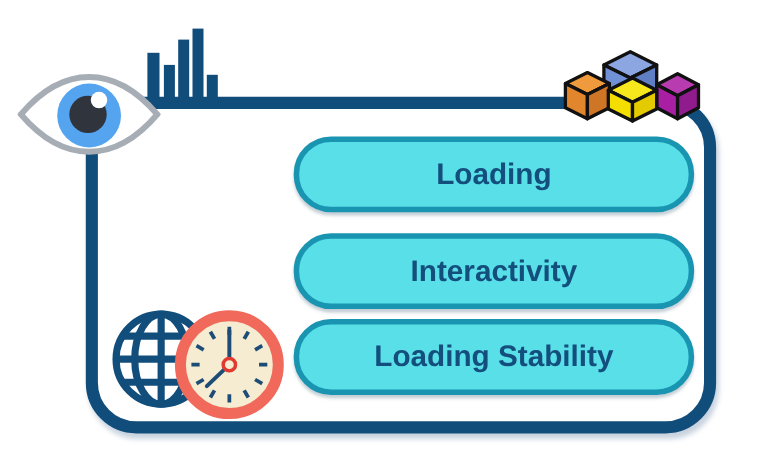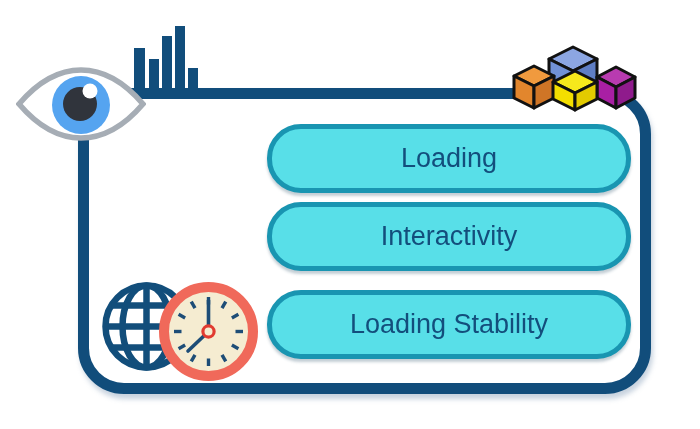--- a/index.html
+++ b/index.html
@@ -25,25 +25,25 @@
   .title{
     position:absolute;left:87px;top:112px;width:180px;text-align:center;
     color:#17497b;font-size:35px;font-weight:700;line-height:48px;letter-spacing:.5px;
   }
 
   
   .pill{
     position:absolute;left:267px;width:364px;height:69px;box-sizing:border-box;
     background:#58dfe8;border:5px solid #1995b1;border-radius:34px;
     display:flex;align-items:center;justify-content:center;
-    font-family:"Liberation Sans",sans-serif;font-size:27px;font-weight:400;color:#134e7c;
+    font-family:"Liberation Sans",sans-serif;font-size:27px;font-weight:700;color:#134e7c;
     box-shadow:0 3px 3px rgba(120,145,160,.45);padding:0;cursor:pointer;
   }
   .pill-1{top:124px;}
-  .pill-2{top:202px;}
+  .pill-2{top:212px;}
   .pill-3{top:290px;}
 
   .icon{position:absolute;}
   .eye-icon{left:16px;top:63px;}
   .globe-icon{left:99px;top:279px;}
   .clock-icon{left:158px;top:281px;}
   .cubes-icon{left:506px;top:40px;}
 </style>
 </head>
 <body>

